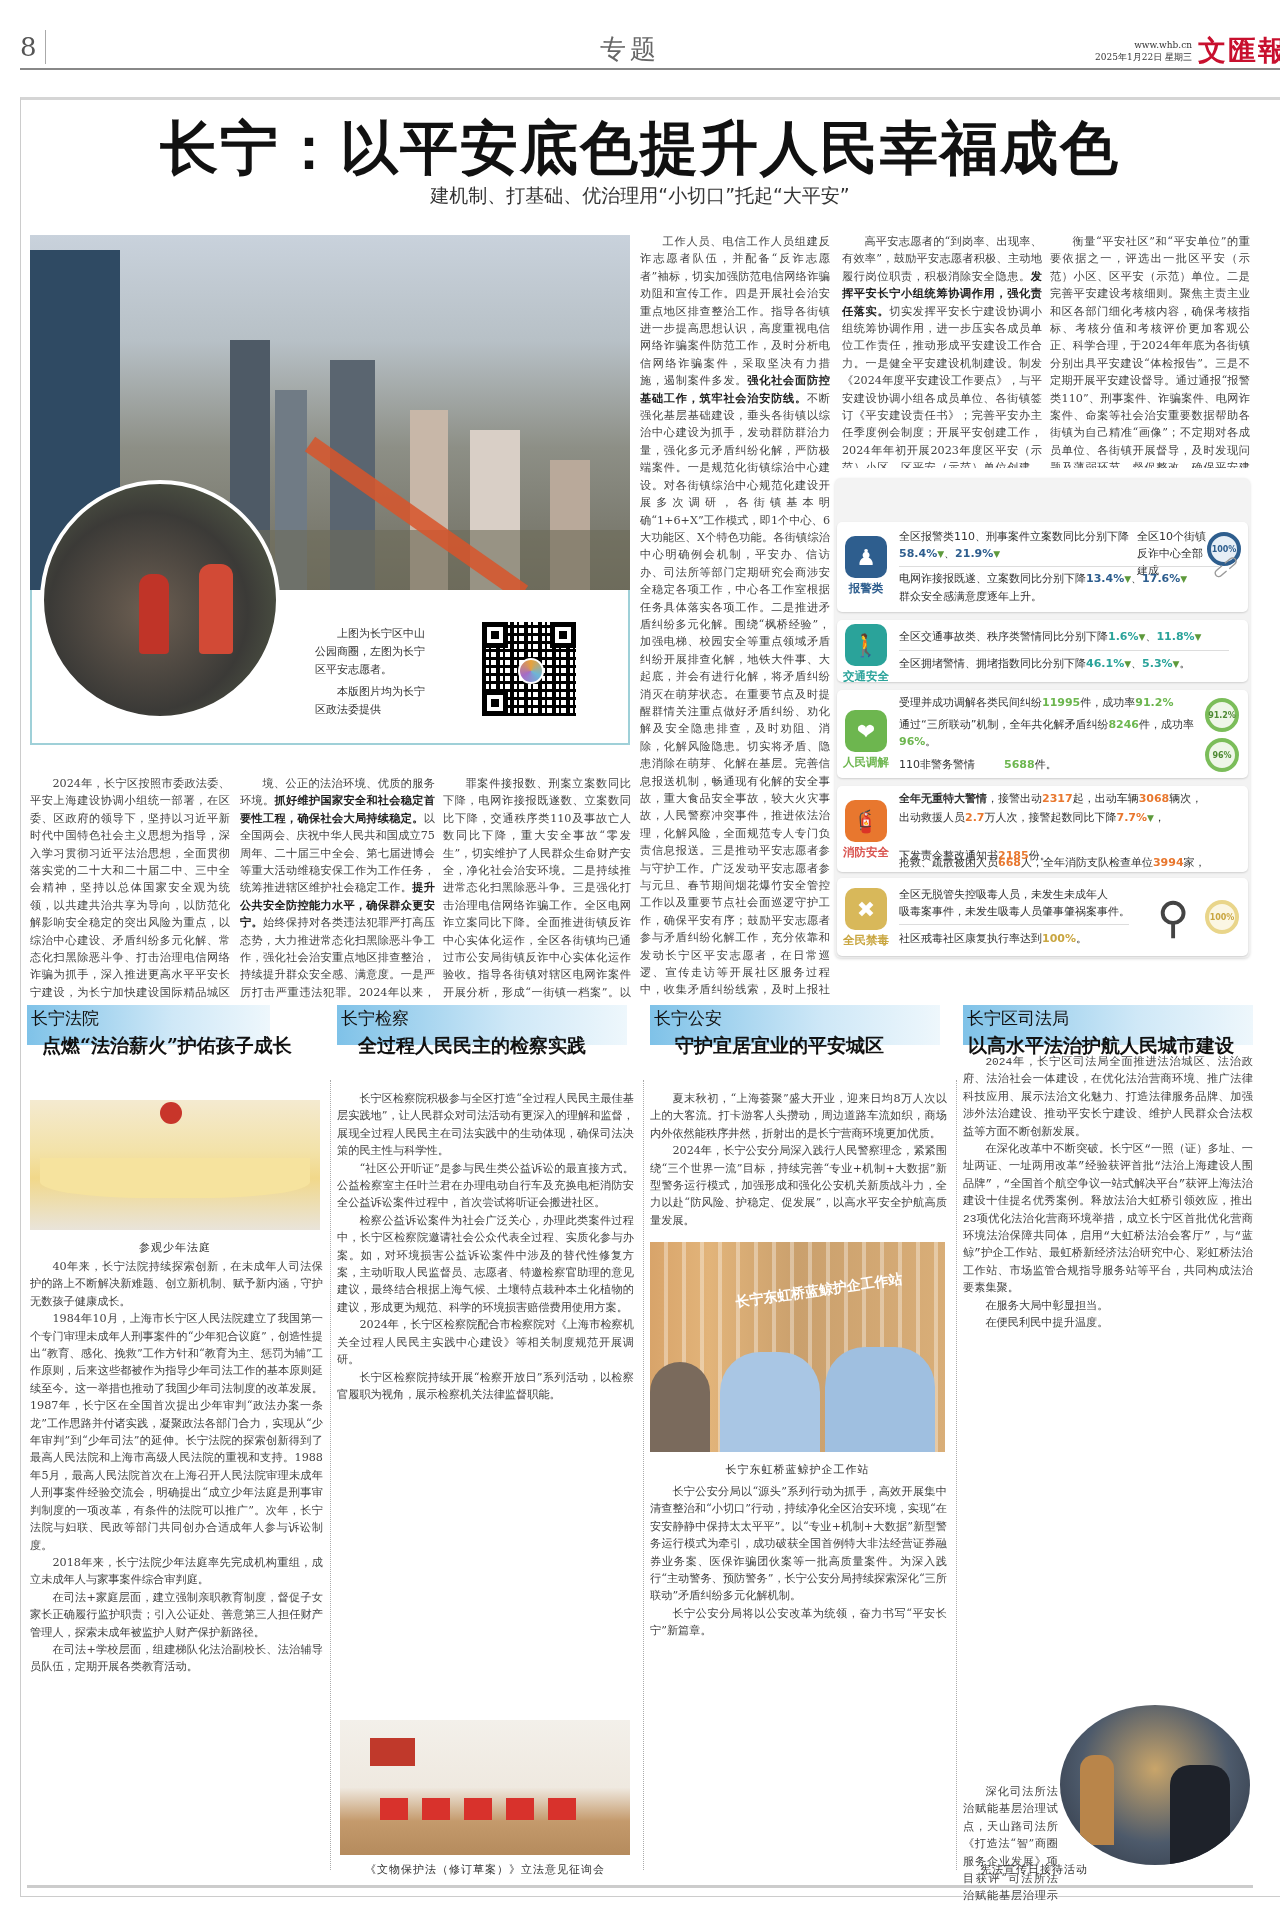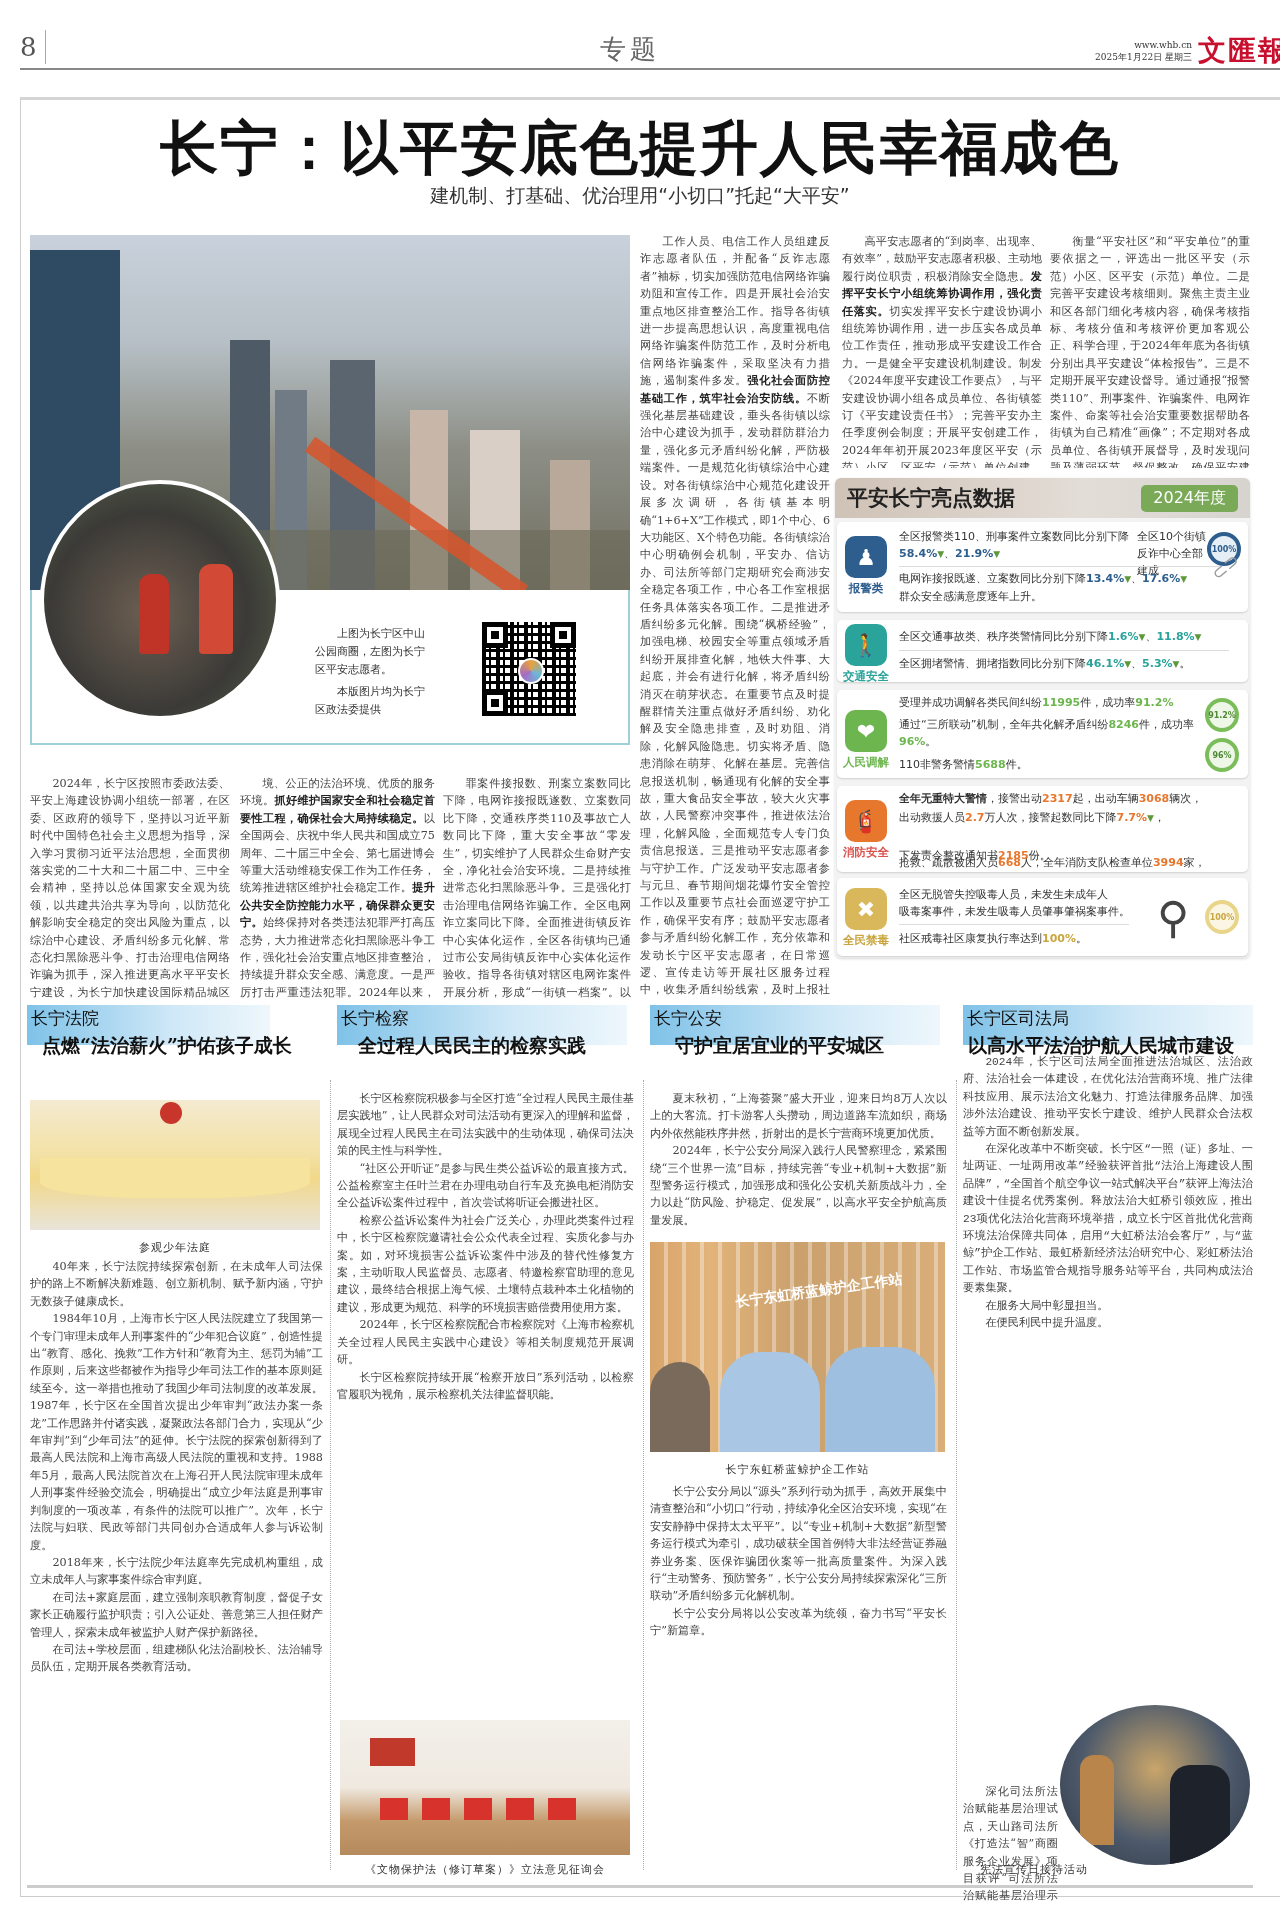--- a/index.html
+++ b/index.html
@@ -112,24 +112,20 @@
   <p><span>工作人员、电信工作人员组建反诈志愿者队伍，并配备“反诈志愿者”袖标，切实加强防范电信网络诈骗劝阻和宣传工作。四是开展社会治安重点地区排查整治工作。指导各街镇进一步提高思想认识，高度重视电信网络诈骗案件防范工作，及时分析电信网络诈骗案件，采取坚决有力措施，遏制案件多发。</span><b>强化社会面防控基础工作，筑牢社会治安防线。</b><span>不断强化基层基础建设，垂头各街镇以综治中心建设为抓手，发动群防群治力量，强化多元矛盾纠纷化解，严防极端案件。一是规范化街镇综治中心建设。对各街镇综治中心规范化建设开展多次调研，各街镇基本明确“1+6+X”工作模式，即1个中心、6大功能区、X个特色功能。各街镇综治中心明确例会机制，平安办、信访办、司法所等部门定期研究会商涉安全稳定各项工作，中心各工作室根据任务具体落实各项工作。二是推进矛盾纠纷多元化解。围绕“枫桥经验”，加强电梯、校园安全等重点领域矛盾纠纷开展排查化解，地铁大件事、大起底，并会有进行化解，将矛盾纠纷消灭在萌芽状态。在重要节点及时提醒群情关注重点做好矛盾纠纷、劝化解及安全隐患排查，及时劝阻、消除，化解风险隐患。切实将矛盾、隐患消除在萌芽、化解在基层。完善信息报送机制，畅通现有化解的安全事故，重大食品安全事故，较大火灾事故，人民警察冲突事件，推进依法治理，化解风险，全面规范专人专门负责信息报送。三是推动平安志愿者参与守护工作。广泛发动平安志愿者参与元旦、春节期间烟花爆竹安全管控工作以及重要节点社会面巡逻守护工作，确保平安有序；鼓励平安志愿者参与矛盾纠纷化解工作，充分依靠和发动长宁区平安志愿者，在日常巡逻、宣传走访等开展社区服务过程中，收集矛盾纠纷线索，及时上报社区居委，做到提前落实防范化解措施；抓好工作保障，对2024年刚参与管控工作的新人开展岗前培训，提升平安志愿者发现问题、处置问题的能力；抓好工作纪律，对平安志愿者上岗协勤的情况开展检查督导，提</span></p>
 </div>
 <div class="col" style="left:842px;top:233px;width:200px;height:235px;">
   <p><span>高平安志愿者的“到岗率、出现率、有效率”，鼓励平安志愿者积极、主动地履行岗位职责，积极消除安全隐患。</span><b>发挥平安长宁小组统筹协调作用，强化责任落实。</b><span>切实发挥平安长宁建设协调小组统筹协调作用，进一步压实各成员单位工作责任，推动形成平安建设工作合力。一是健全平安建设机制建设。制发《2024年度平安建设工作要点》，与平安建设协调小组各成员单位、各街镇签订《平安建设责任书》；完善平安办主任季度例会制度；开展平安创建工作，2024年年初开展2023年度区平安（示范）小区、区平安（示范）单位创建，将电信网络诈骗案件发案情况作为</span></p>
 </div>
 <div class="col" style="left:1050px;top:233px;width:200px;height:235px;">
   <p>衡量“平安社区”和“平安单位”的重要依据之一，评选出一批区平安（示范）小区、区平安（示范）单位。二是完善平安建设考核细则。聚焦主责主业和区各部门细化考核内容，确保考核指标、考核分值和考核评价更加客观公正、科学合理，于2024年年底为各街镇分别出具平安建设“体检报告”。三是不定期开展平安建设督导。通过通报“报警类110”、刑事案件、诈骗案件、电网诈案件、命案等社会治安重要数据帮助各街镇为自己精准“画像”；不定期对各成员单位、各街镇开展督导，及时发现问题及薄弱环节，督促整改，确保平安建设各项工作取得实效。</p>
 </div>
 
 <div class="stats">
-  <div class="stats-head">
-    <span class="stats-title">平安长宁亮点数据</span>
-    <span class="year-badge">2024年度</span>
-  </div>
 
   <div class="stat-card" style="top:44px;height:90px;">
     <div class="cat" style="top:14px;">
       <div class="cat-ico" style="background:#2e5e8e;">♟</div>
       <div class="cat-lbl" style="color:#2e5e8e;">报警类</div>
     </div>
     <div class="line" style="top:6px;width:230px;">
       <span>全区报警类110、刑事案件立案数同比分别下降</span><span class="n" style="color:#2e5e8e;">58.4%</span><span class="tri">▼</span>、<span class="n" style="color:#2e5e8e;">21.9%</span><span class="tri">▼</span>
     </div>
     <div class="line" style="top:6px;left:300px;width:70px;">
@@ -163,21 +159,21 @@
       <div class="cat-ico" style="background:#6db64f;">❤</div>
       <div class="cat-lbl" style="color:#6db64f;">人民调解</div>
     </div>
     <div class="line" style="top:4px;width:300px;">
       <span>受理并成功调解各类民间纠纷</span><span class="n" style="color:#6db64f;">11995</span><span>件，成功率</span><span class="n" style="color:#6db64f;">91.2%</span>
     </div>
     <div class="line" style="top:26px;width:300px;">
       <span>通过“三所联动”机制，全年共化解矛盾纠纷</span><span class="n" style="color:#6db64f;">8246</span><span>件，成功率</span><span class="n" style="color:#6db64f;">96%</span>。
     </div>
     <div class="line" style="top:66px;width:300px;">
-      <span>110非警务警情</span><span class="n" style="color:#6db64f;">5688</span><span>件。</span>
+      <span>110非警务警情</span><span class="n" style="color:#6db64f;padding-left:29px;">5688</span><span>件。</span>
     </div>
     <div class="ring" style="left:368px;top:8px;border:4px solid #7bbd5a;background:#eef6e8;color:#4e8a34;">91.2%</div>
     <div class="ring" style="left:368px;top:48px;border:4px solid #7bbd5a;background:#eef6e8;color:#4e8a34;">96%</div>
   </div>
 
   <div class="stat-card" style="top:308px;height:86px;">
     <div class="cat" style="top:14px;">
       <div class="cat-ico" style="background:#e8772e;">🧯</div>
       <div class="cat-lbl" style="color:#d9534f;">消防安全</div>
     </div>

